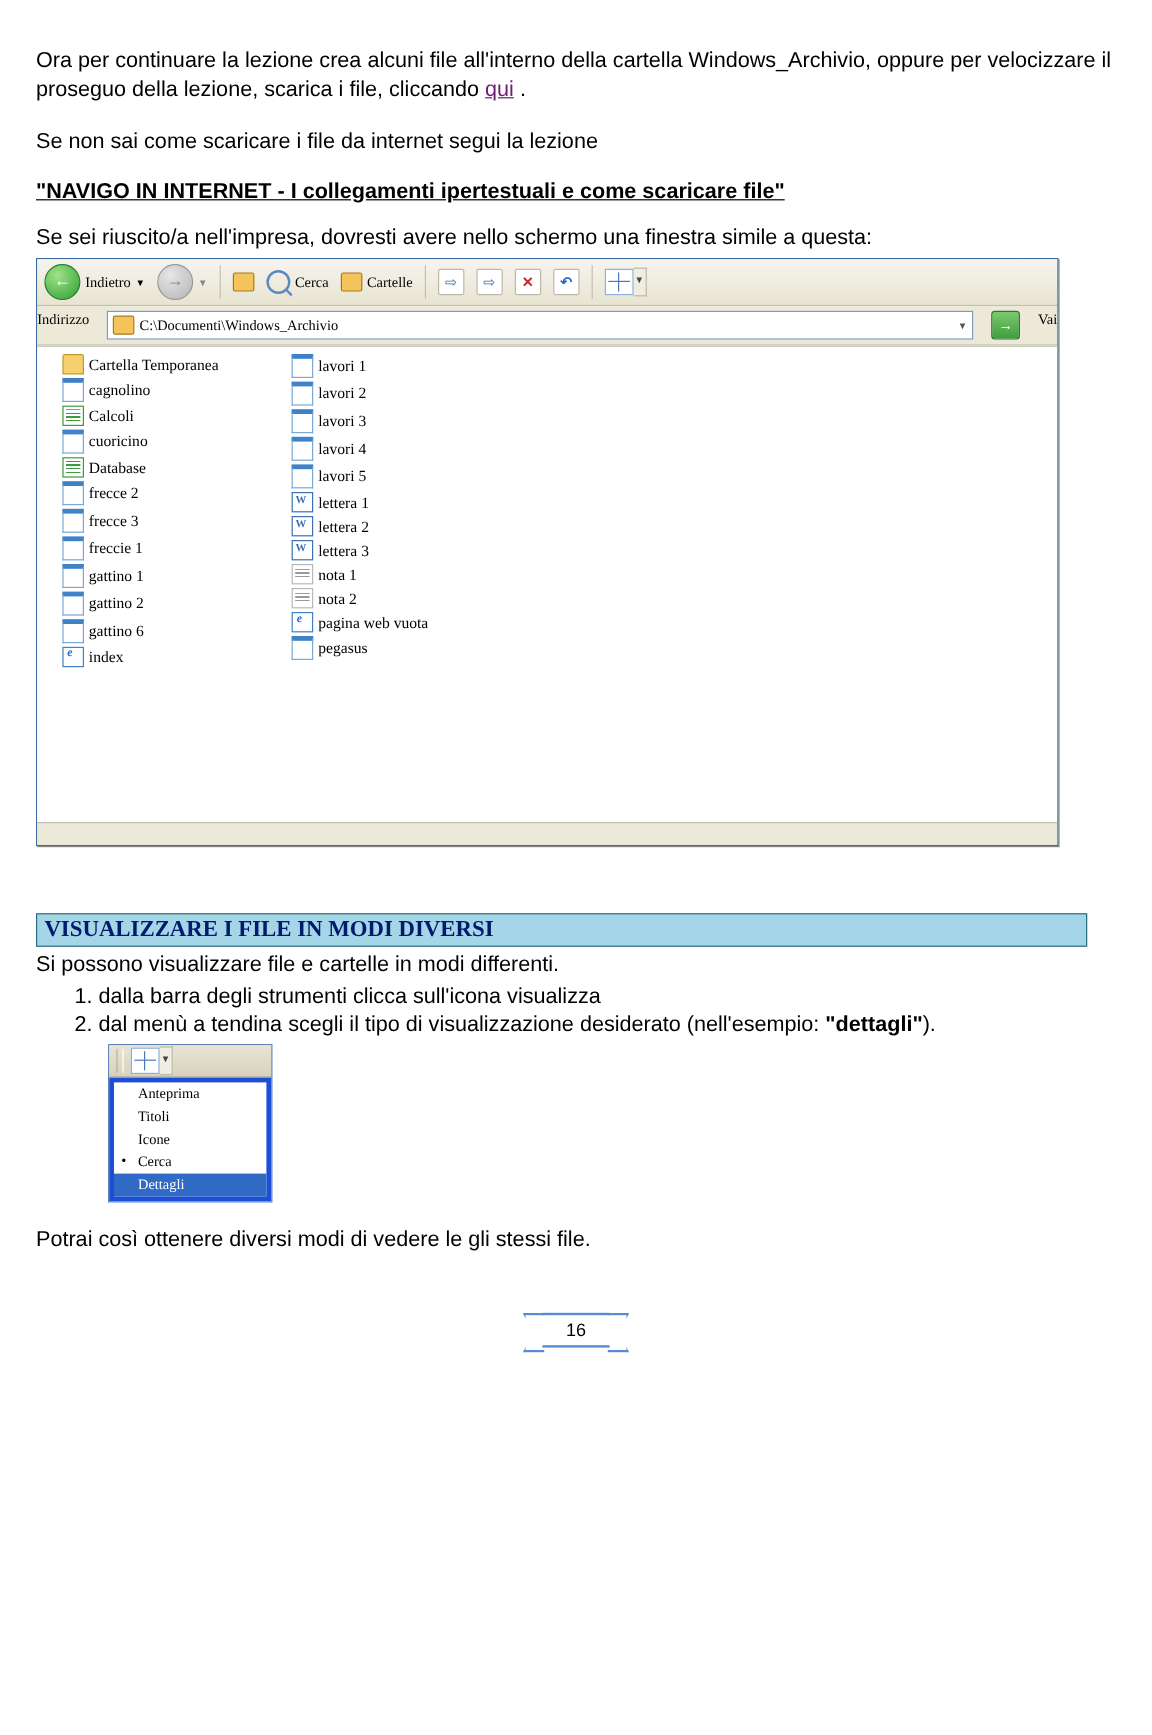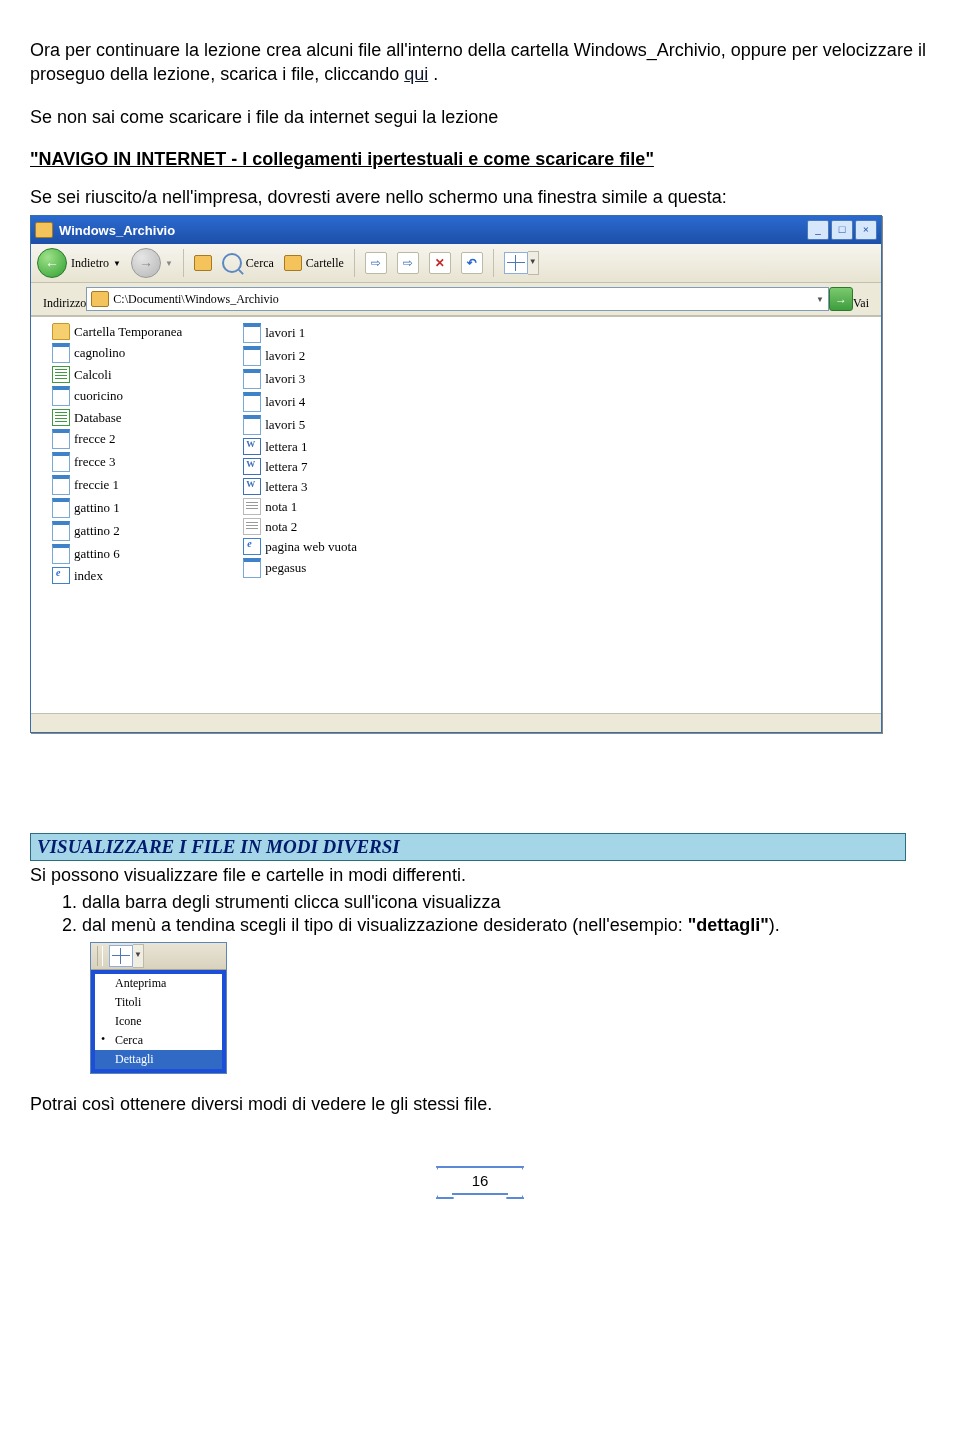--- a/index.html
+++ b/index.html
@@ -6,21 +6,21 @@
     font-family: Arial, sans-serif;
     font-size: 18px;
     color: #000;
     background: #fff;
     margin: 0;
     padding: 20px 30px;
     width: 900px;
   }
   .para { line-height: 1.35; margin-bottom: 4px; }
   .underline { text-decoration: underline; }
-  .link { color: #0f172a; text-decoration: underline; }
+  .link { color: #701a75; text-decoration: underline; }
   .quoted { font-weight: bold; }
 
   
   .explorer {
     width: 850px;
     border: 1px solid #3b6ea5;
     margin-top: 6px;
     background: #ece9d8;
     box-shadow: 1px 1px 0 #888;
     filter: blur(0.35px);
@@ -54,21 +54,21 @@
   .ticon{width:20px;height:20px;border:1px solid #bdb9a6;background:#fff;border-radius:2px;display:inline-flex;align-items:center;justify-content:center;font-size:12px;color:#3a6fb0;}
   .ticon.red{color:#c62828;font-weight:bold;}
   .ticon.blue{color:#2a6ad0;font-weight:bold;}
   .viewsbtn{display:flex;align-items:center;}
   .viewsbtn .grid{width:22px;height:20px;border:1px solid #8faedb;background:#fff;position:relative;}
   .viewsbtn .grid::before,.viewsbtn .grid::after{content:"";position:absolute;background:#4a78b8;}
   .viewsbtn .grid::before{top:9px;left:2px;width:18px;height:1px;}
   .viewsbtn .grid::after{left:10px;top:2px;height:16px;width:1px;}
   .viewsbtn .dd{width:10px;height:22px;border:1px solid #bdb9a6;border-left:none;background:#f0eee2;font-size:8px;text-align:center;line-height:20px;color:#444;}
 
-  .addrbar{background:#ece9d8;border-bottom:1px solid #c3c0b1;padding:4px 12px;display:flex;align-items:flex-end;gap:0;font:12px Tahoma;}
+  .addrbar{background:#ece9d8;border-bottom:1px solid #c3c0b1;padding:4px 0;display:flex;align-items:flex-start;gap:15px;font:12px Tahoma;}
   .addr-input{flex:1;background:#fff;border:1px solid #7f9db9;padding:3px 4px;display:flex;align-items:center;gap:4px;}
   .gobtn{width:22px;height:22px;background:linear-gradient(#7cc96f,#3e9e3e);border:1px solid #2a7a2a;border-radius:3px;color:#fff;display:flex;align-items:center;justify-content:center;font-weight:bold;}
 
   .filepane{background:#fff;border-top:1px solid #c3c0b1;padding:6px 10px 60px 10px;min-height:330px;font:13px Tahoma;display:flex;gap:50px;}
   .fcol{display:flex;flex-direction:column;gap:3px;}
   .fitem{display:flex;align-items:center;gap:4px;white-space:nowrap;color:#000;padding-left:11px;}
   .ico{width:16px;height:15px;display:inline-block;flex-shrink:0;}
   .ico.fold{background:#f6cf6f;border:1px solid #c5982e;border-radius:2px 2px 0 0;}
   .ico.img{background:#fff;border:1px solid #7aa9d6;border-top:4px solid #3f82c8;}
   .ico.xls{background:#fff;border:1px solid #3f9a3f;position:relative;}
@@ -85,22 +85,21 @@
   
   .section-head{
     background:#a5d6e7;
     border:1px solid #2b6e82;
     padding:2px 6px;
     font-family:"Times New Roman",serif;
     font-size:19px;
     color:#001a6e;
     font-weight:bold;
     width:862px;
-    margin-top:100px;
-    font-style:italic;
+    margin-top:56px;
   }
   ol.steps{margin:4px 0 6px 52px;padding:0;}
   ol.steps li{margin-bottom:2px;}
 
   
   .views-shot{width:135px;border:1px solid #5b86b6;background:#c9dcf2; margin:4px 0 6px 60px; filter:blur(0.3px);}
   .views-shot .top{height:26px;display:flex;align-items:center;justify-content:flex-start;background:linear-gradient(#e9e4d5,#d8d2bd);border-bottom:1px solid #a8a38d;padding-left:6px;gap:2px;}
   .views-shot .top .sep{width:4px;height:20px;border-left:1px solid #b6b09a;border-right:1px solid #fff;margin-right:4px;}
   .views-shot .menu{background:#fff;border:4px solid #1d4ed8;font:12px Tahoma;}
   .views-shot .mi2{padding:2px 10px 2px 20px;position:relative;}
@@ -118,29 +117,20 @@
 <body>
 
 <p class="para">
   <span>Ora per continuare la lezione crea alcuni file all'interno della cartella Windows_Archivio, oppure per velocizzare il proseguo della lezione, scarica i file, cliccando </span><span class="link">qui</span><span> .</span>
 </p>
 <p class="para">Se non sai come scaricare i file da internet segui la lezione</p>
 <p class="para underline" style="font-weight:bold">"NAVIGO IN INTERNET - I collegamenti ipertestuali e come scaricare file"</p>
 <p class="para" style="margin-top:14px">Se sei riuscito/a nell'impresa, dovresti avere nello schermo una finestra simile a questa:</p>
 
 <div class="explorer">
-  <div class="titlebar">
-    <span class="folder-ic"></span>
-    <span>Windows_Archivio</span>
-    <div class="winbtns">
-      <div class="winbtn">_</div>
-      <div class="winbtn">□</div>
-      <div class="winbtn">×</div>
-    </div>
-  </div>
   <div class="toolbar">
     <div class="tbtn">
       <span class="orb green">←</span>
       <span>Indietro</span>
       <span style="font-size:8px">▼</span>
     </div>
     <div class="tbtn">
       <span class="orb grey">→</span>
       <span style="font-size:8px;color:#888">▼</span>
     </div>
@@ -248,21 +238,21 @@
         <div class="fitem">
           <span class="ico img"></span>
           <span>lavori 5</span>
         </div>
         <div class="fitem">
           <span class="ico doc"></span>
           <span>lettera 1</span>
         </div>
         <div class="fitem">
           <span class="ico doc"></span>
-          <span>lettera 7</span>
+          <span>lettera 2</span>
         </div>
         <div class="fitem">
           <span class="ico doc"></span>
           <span>lettera 3</span>
         </div>
         <div class="fitem">
           <span class="ico txt"></span>
           <span>nota 1</span>
         </div>
         <div class="fitem">

